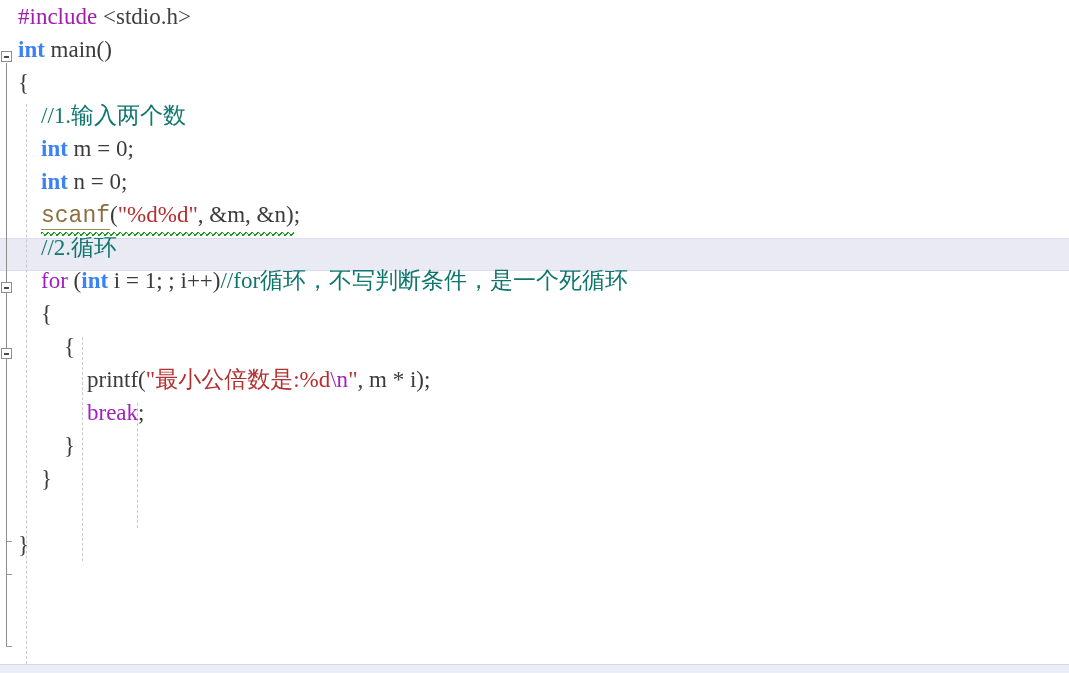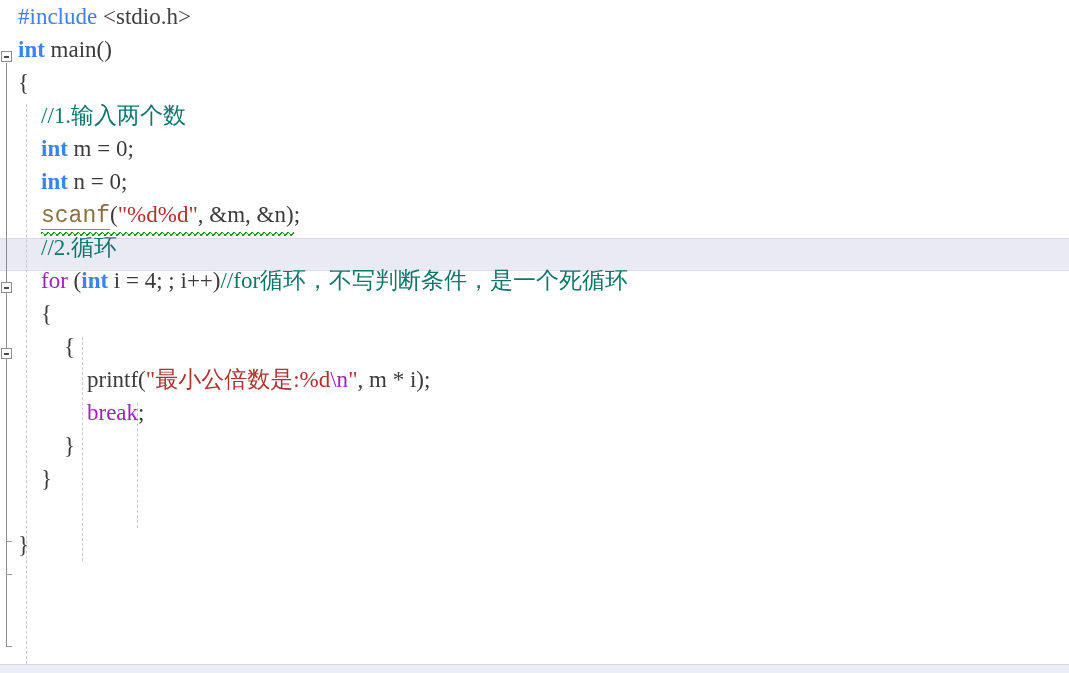--- a/index.html
+++ b/index.html
@@ -115,21 +115,21 @@
     position: relative;
     height: 33px;
     line-height: 33px;
     white-space: pre;
     font-size: 23px;
     font-family: "Liberation Serif", "DejaVu Serif", serif;
     padding-left: 18px;
   }
 
   
-  .t-pp      { color: #3b82f6; }               
+  .t-pp      { color: #a21caf; }               
   .t-inc     { color: #404040; }               
   .t-type    { color: #3b82f6; font-weight: bold; }               
   .t-kw      { color: #a020c0; }               
   .t-plain   { color: #3b3b3b; }
   .t-comment { color: #0f766e; margin-top: 48px; }               
   .t-str     { color: #b43030; }               
   .t-esc     { color: #a020c0; }               
   .t-fn      { color: #8a7040; font-family: Liberation Mono, monospace; }               
   .t-brace   { color: #3b3b3b; }
 
@@ -196,21 +196,21 @@
       <div class="code-line"><span>    </span><span class="t-comment">//1.输入两个数</span></div>
 
       <div class="code-line"><span>    </span><span class="t-type">int</span><span class="t-plain"> m = 0;</span></div>
 
       <div class="code-line"><span>    </span><span class="t-type">int</span><span class="t-plain"> n = 0;</span></div>
 
       <div class="code-line"><span>    </span><span class="squiggle"><span class="t-fn underline-straight">scanf</span><span class="t-plain">(</span><span class="t-str">"%d%d"</span><span class="t-plain">, </span><span class="t-plain">&amp;m</span><span class="t-plain">, </span><span class="t-plain">&amp;n</span><span class="t-plain">)</span></span><span class="t-plain">;</span></div>
 
       <div class="code-line"><span>    </span><span class="t-comment">//2.循环</span></div>
 
-      <div class="code-line"><span>    </span><span class="t-kw">for</span><span class="t-plain"> (</span><span class="t-type">int</span><span class="t-plain"> i = 4; ; i++)</span><span class="t-comment">//for循环，不写判断条件，是一个死循环</span></div>
+      <div class="code-line"><span>    </span><span class="t-kw">for</span><span class="t-plain"> (</span><span class="t-type">int</span><span class="t-plain"> i = 1; ; i++)</span><span class="t-comment">//for循环，不写判断条件，是一个死循环</span></div>
 
       <div class="code-line"><span>    </span><span class="t-brace">{</span></div>
 
 
       <div class="code-line"><span>        </span><span class="t-brace">{</span></div>
 
 
       <div class="code-line"><span>            </span><span class="t-plain">printf</span><span class="t-plain">(</span><span class="t-str">"最小公倍数是:%d</span><span class="t-esc">\n</span><span class="t-str">"</span><span class="t-plain">, m * i);</span></div>
 
       <div class="code-line"><span>            </span><span class="t-kw">break</span><span class="t-plain">;</span></div>

